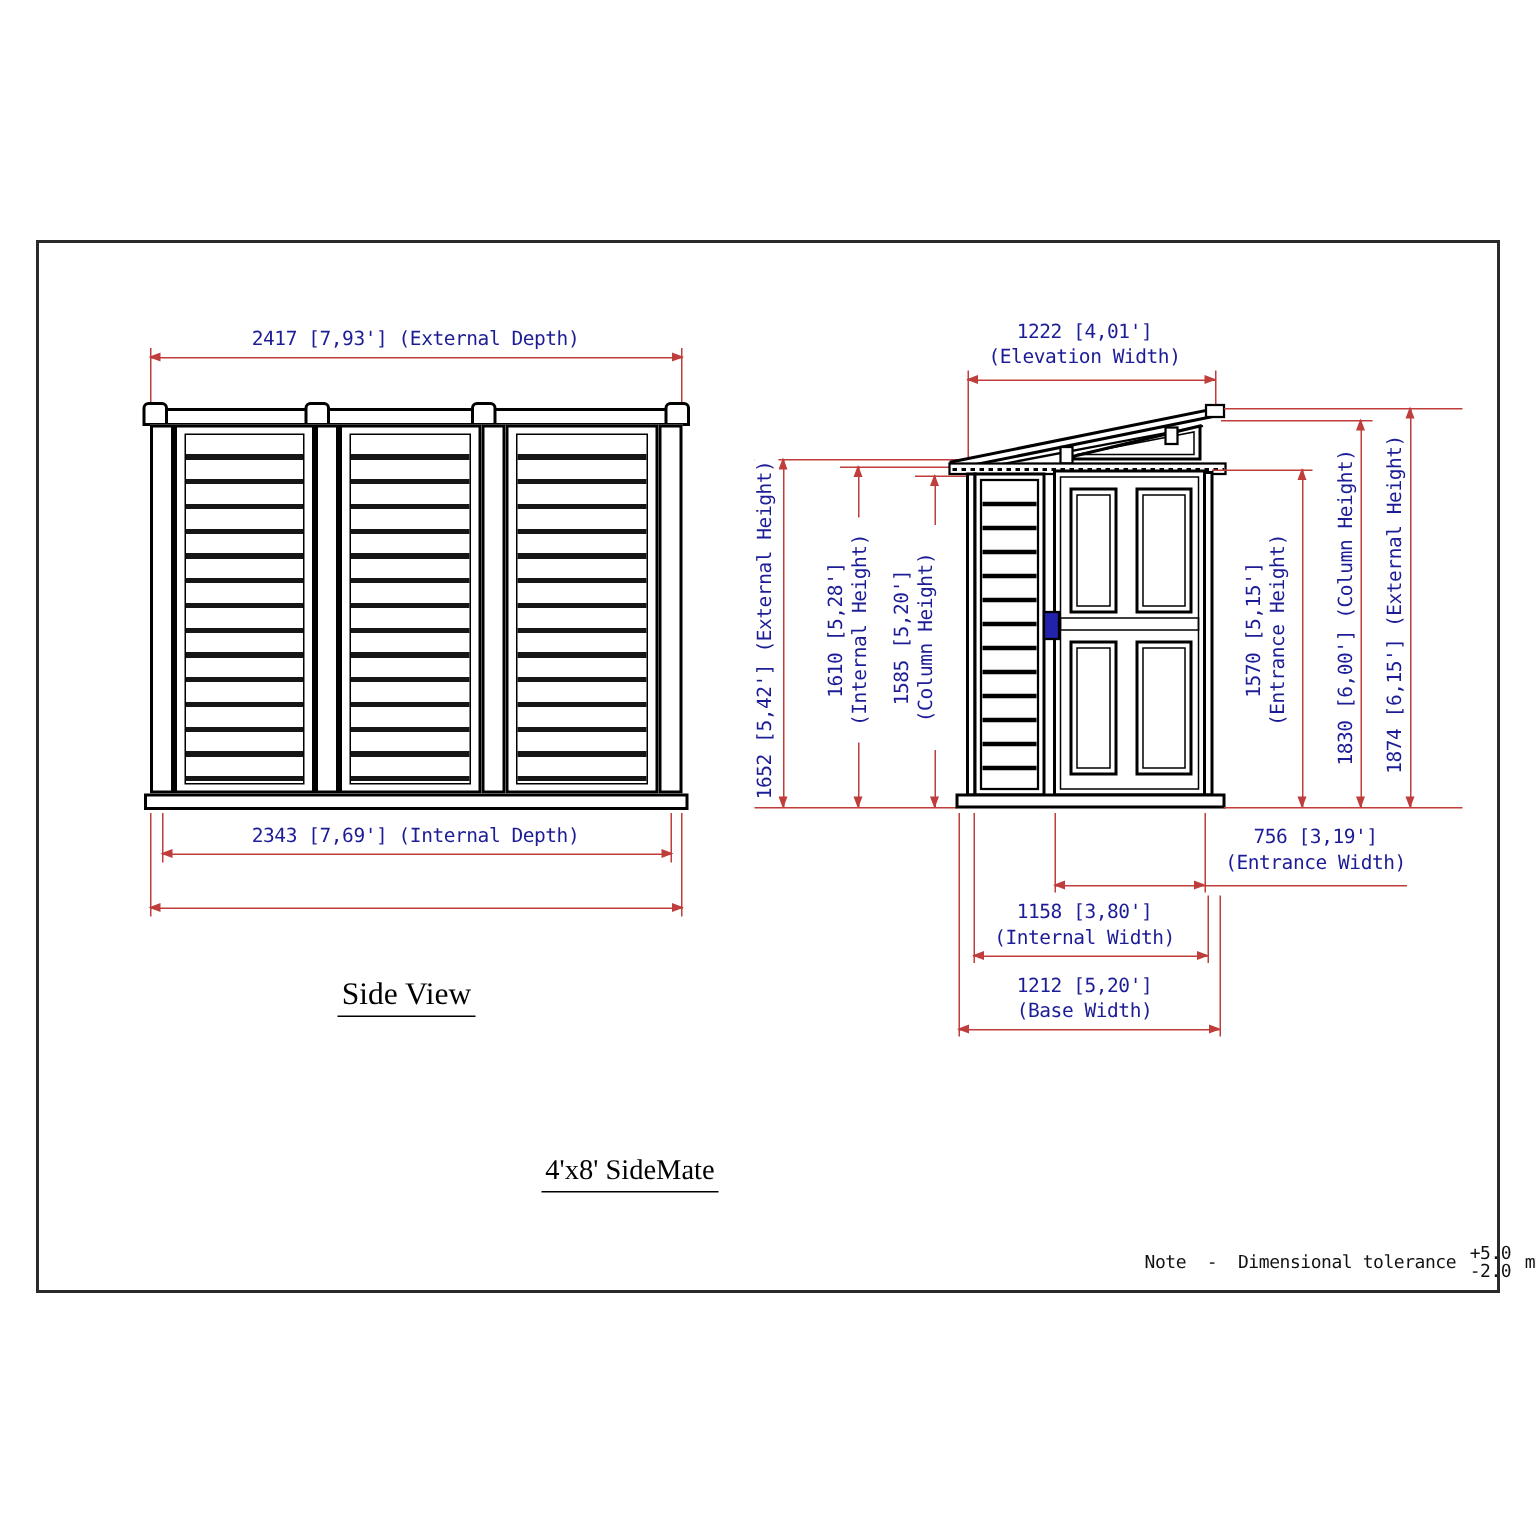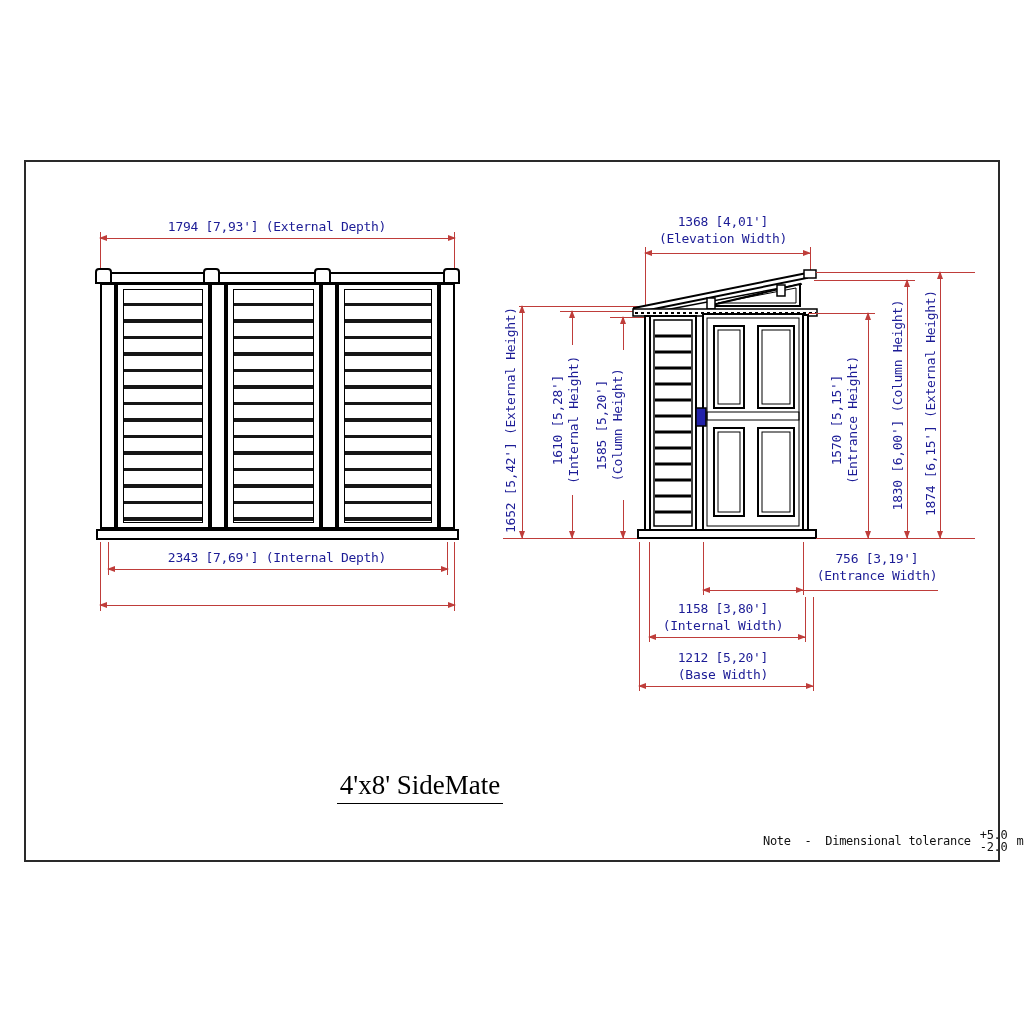--- a/index.html
+++ b/index.html
@@ -32,21 +32,21 @@
   
   .dimtext{position:absolute;text-align:center;font-size:13px;line-height:16px;
     letter-spacing:-0.3px;color:var(--dim-text);font-family:"DejaVu Sans Mono",monospace;}
   .vtext{position:absolute;display:flex;flex-direction:column;justify-content:center;
     text-align:center;transform:rotate(-90deg);background:#fff;font-size:13px;line-height:16px;
     letter-spacing:-0.3px;color:var(--dim-text);font-family:"DejaVu Sans Mono",monospace;}
   
   .caption{position:absolute;text-align:center;font-family:"Liberation Serif",serif;color:#000;}
   .caption span{display:inline-block;border-bottom:1.6px solid #000;padding:0 3px 2px;}
   .cap21{font-size:21px;}
-  .cap27{font-size:27px;text-decoration:underline;}
+  .cap27{font-size:19px;text-decoration:underline;}
   
   .note{position:absolute;display:flex;align-items:center;gap:9px;font-size:12px;color:#111;
     font-family:"DejaVu Sans Mono",monospace;letter-spacing:-0.3px;}
   .note .pre{white-space:pre;}
   .tolstack{display:flex;flex-direction:column;line-height:12px;font-size:12px;}
   
   .elsvg{position:absolute;}
   .elsvg .ln{stroke:var(--line);fill:none;}
   .elsvg .fw{stroke:var(--line);fill:#fff;}
   .elsvg .handle{stroke:var(--line);fill:var(--handle);}
@@ -54,21 +54,21 @@
 </head>
 <body>
 
 <div id="canvas">
 
   <div class="frame" style="left:24px;top:160px;width:972px;height:698px;"></div>
 
   <div class="extl" style="left:100px;top:232px;width:1px;height:40px;"></div>
   <div class="extl" style="left:454px;top:232px;width:1px;height:40px;"></div>
   <div class="dimh" style="left:100px;top:238px;width:355px;"></div>
-  <div class="dimtext" style="left:127px;top:219px;width:300px;">1794 [7,93'] (External Depth)</div>
+  <div class="dimtext" style="left:127px;top:219px;width:300px;">2417 [7,93'] (External Depth)</div>
 
   <div class="blk" style="left:100px;top:272px;width:355px;height:12px;"></div>
   <div class="blk cap" style="left:95px;top:268px;width:17px;height:16px;"></div>
   <div class="blk cap" style="left:203px;top:268px;width:17px;height:16px;"></div>
   <div class="blk cap" style="left:314px;top:268px;width:17px;height:16px;"></div>
   <div class="blk cap" style="left:443px;top:268px;width:17px;height:16px;"></div>
 
   <div class="blk" style="left:100px;top:283px;width:16px;height:246px;"></div>
   <div class="blk" style="left:210px;top:283px;width:16px;height:246px;"></div>
   <div class="blk" style="left:321px;top:283px;width:16px;height:246px;"></div>
@@ -88,22 +88,25 @@
 
   <div class="extl" style="left:108px;top:542px;width:1px;height:33px;"></div>
   <div class="extl" style="left:447px;top:542px;width:1px;height:33px;"></div>
   <div class="dimtext" style="left:127px;top:550px;width:300px;">2343 [7,69'] (Internal Depth)</div>
   <div class="dimh" style="left:108px;top:569px;width:340px;"></div>
 
   <div class="extl" style="left:100px;top:542px;width:1px;height:69px;"></div>
   <div class="extl" style="left:454px;top:542px;width:1px;height:69px;"></div>
   <div class="dimh" style="left:100px;top:605px;width:355px;"></div>
 
-
-  <div class="dimtext" style="left:593px;top:214px;width:260px;">1368 [4,01']</div>
+  <div class="caption cap21" style="left:171px;top:650px;width:200px;">
+    <span>Side View</span>
+  </div>
+
+  <div class="dimtext" style="left:593px;top:214px;width:260px;">1222 [4,01']</div>
   <div class="dimtext" style="left:593px;top:231px;width:260px;">(Elevation Width)</div>
   <div class="extl" style="left:645px;top:247px;width:1px;height:58px;"></div>
   <div class="extl" style="left:810px;top:247px;width:1px;height:23px;"></div>
   <div class="dimh" style="left:645px;top:253px;width:165px;"></div>
 
   <div class="extl" style="left:503px;top:306px;width:137px;height:1px;"></div>
   <div class="extl" style="left:560px;top:311px;width:80px;height:1px;"></div>
   <div class="extl" style="left:610px;top:317px;width:35px;height:1px;"></div>
   <div class="extl" style="left:503px;top:538px;width:135px;height:1px;"></div>
   <div class="dimv" style="left:522px;top:306px;height:232px;"></div>

